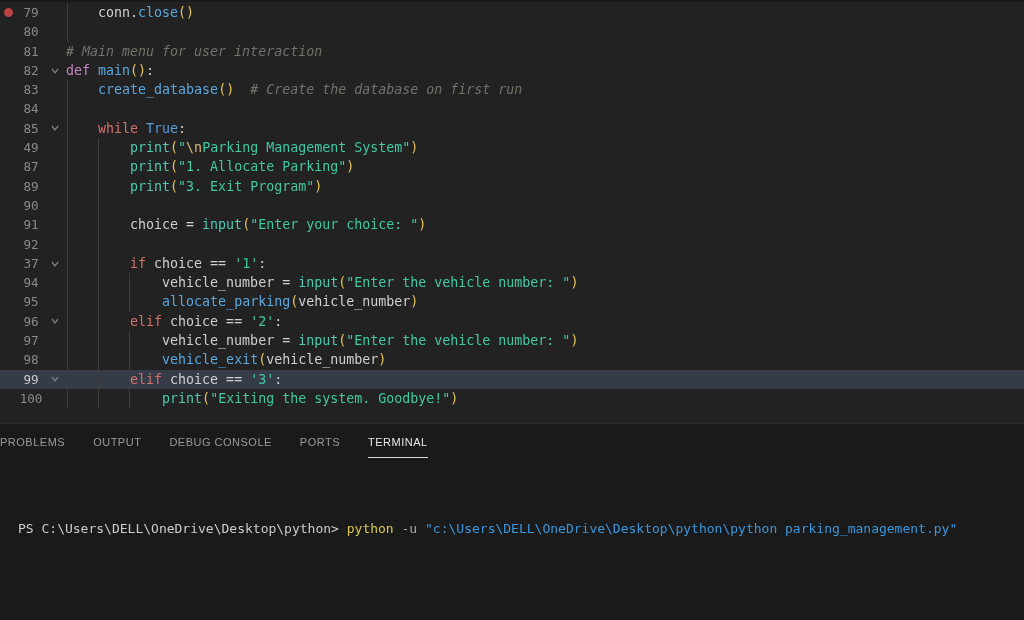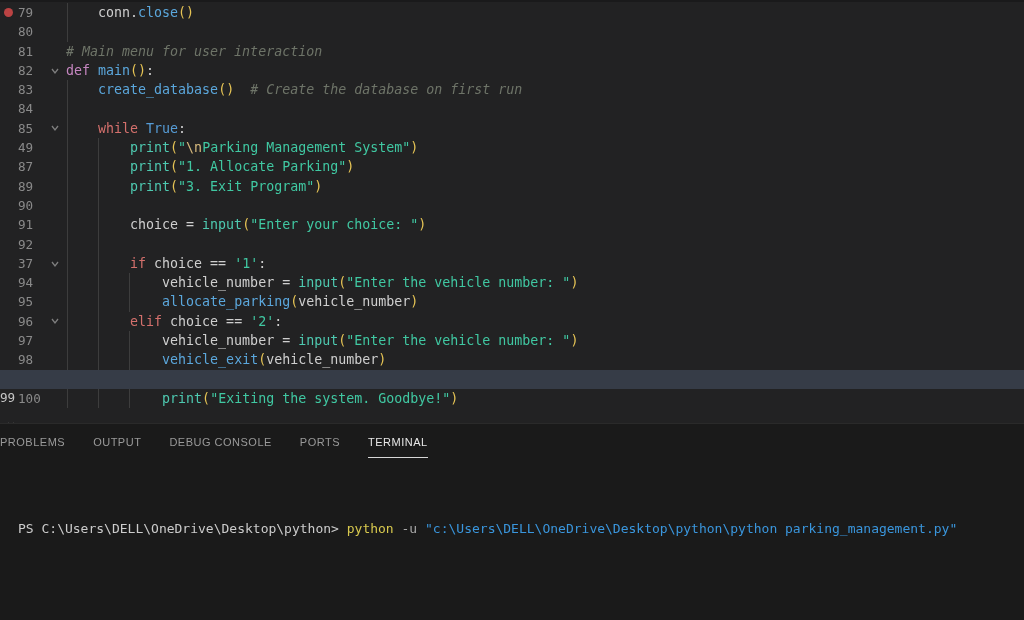--- a/index.html
+++ b/index.html
@@ -4,25 +4,25 @@
 <style>
   * { margin:0; padding:0; box-sizing:border-box; }
   html,body { width:1024px; height:620px; background:#181818; overflow:hidden; }
   .screen { position:relative; width:1024px; height:620px; background:#181818;
             font-family:"DejaVu Sans Mono", monospace; }
 
   
   .top-edge { height:2px; background:#1a1a1b; }
   .editor { height:421px; background:var(--bg-editor); overflow:hidden; padding-top:1px; }
   .code-row { display:flex; height:19.3px; line-height:19.3px; font-size:13.3px; }
-  .code-row.hl { background:var(--hl);flex-direction:column; }
+  .code-row.hl { background:var(--hl); }
   .bp-col { width:18px; flex:0 0 18px; position:relative; }
   .bp-dot { position:absolute; left:4px; top:5px; width:9px; height:9px; border-radius:50%;
             background:var(--bp); }
-  .num { width:26px; flex:0 0 26px; text-align:left; color:var(--gutter);
+  .num { width:26px; flex:0 0 26px; text-align:center; color:var(--gutter);
          font-size:12.6px; }
   .code-row.hl .num { color:var(--gutter-active); }
   .fold-col { width:22px; flex:0 0 22px; display:flex; align-items:center; justify-content:center; }
   .fold-col svg { display:block; }
   .code { flex:1; position:relative; white-space:pre; }
   .guide { position:absolute; top:0; bottom:0; width:1px; background:var(--guide); }
 
   .t-fg{color:var(--fg);margin-top:42px;} .t-kw{color:var(--kw);} .t-ctrl{color:var(--ctrl);}
   .t-func{color:var(--func);margin-top:42px;} .t-builtin{color:var(--builtin);} .t-str{color:var(--str);}
   .t-esc{color:var(--esc);} .t-paren{color:var(--paren);} .t-const{color:var(--const);}

